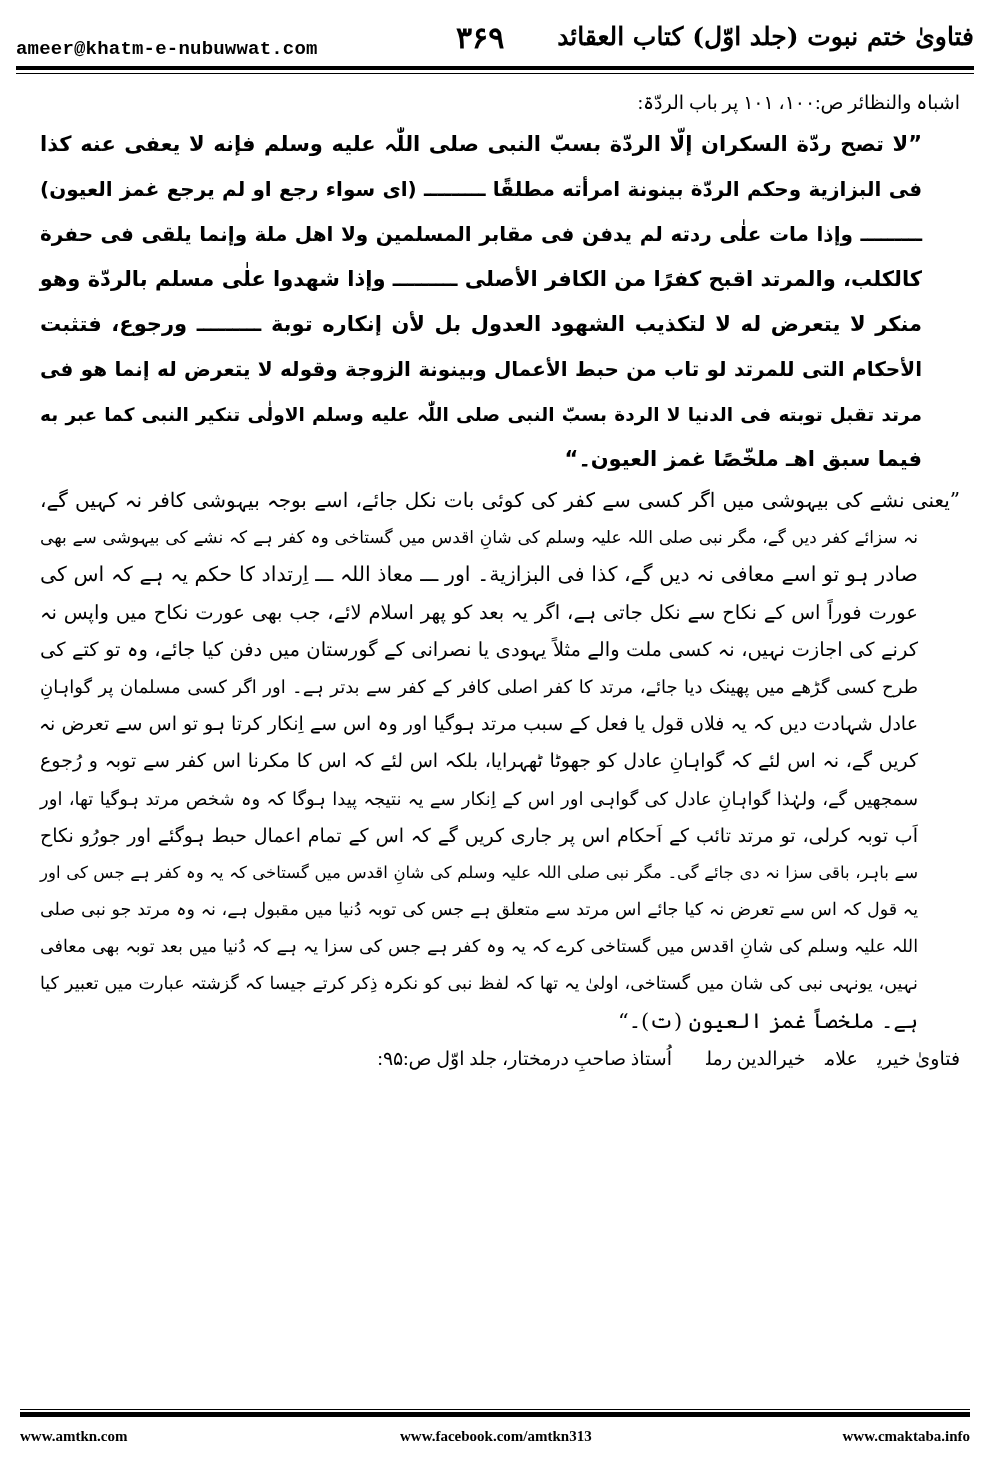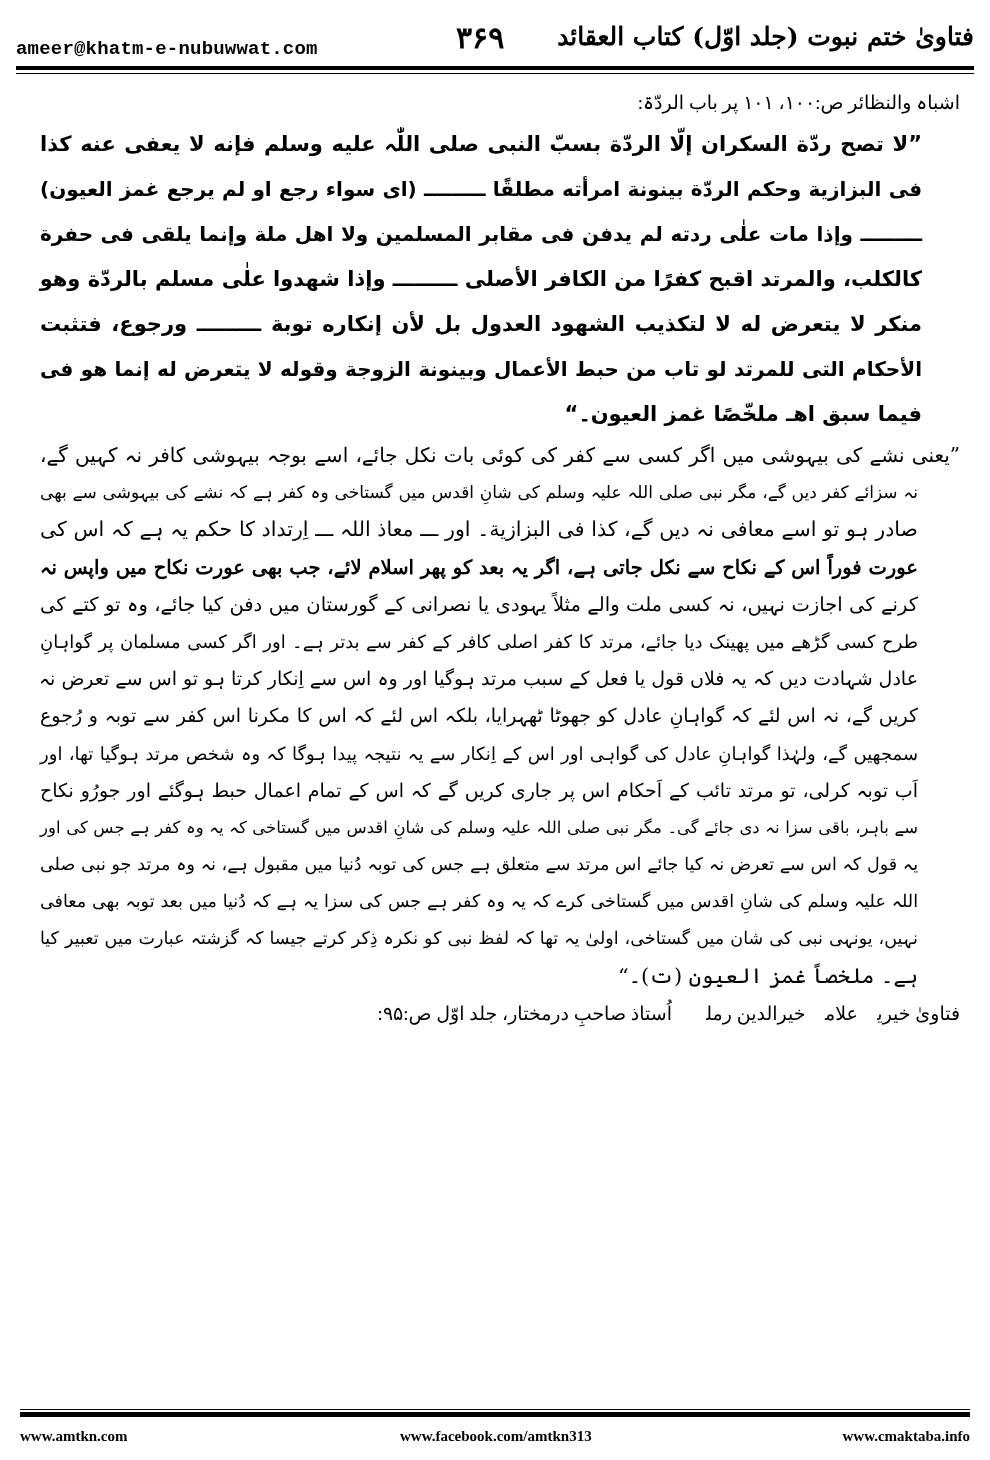--- a/index.html
+++ b/index.html
@@ -46,28 +46,29 @@
   <div class="content">
     <div class="line ref">اشباہ والنظائر ص:۱۰۰، ۱۰۱ پر باب الردّۃ:</div>
 
     <div>
       <div class="line arabic">”لا تصح ردّة السكران إلّا الردّة بسبّ النبی صلی اللّٰہ علیه وسلم فإنه لا یعفی عنه كذا</div>
       <div class="line arabic" style="font-size: 20px;">فی البزازیة وحكم الردّة بینونة امرأته مطلقًا ـــــــــ (ای سواء رجع او لم یرجع غمز العیون)</div>
       <div class="line arabic" style="font-size: 20px;">ـــــــــ وإذا مات علٰی ردته لم یدفن فی مقابر المسلمین ولا اهل ملة وإنما یلقی فی حفرة</div>
       <div class="line arabic">كالكلب، والمرتد اقبح كفرًا من الكافر الأصلی ـــــــــ وإذا شهدوا علٰی مسلم بالردّة وهو</div>
       <div class="line arabic">منكر لا یتعرض له لا لتكذیب الشهود العدول بل لأن إنكاره توبة ـــــــــ ورجوع، فتثبت</div>
       <div class="line arabic" style="font-size: 20px;">الأحكام التی للمرتد لو تاب من حبط الأعمال وبینونة الزوجة وقوله لا یتعرض له إنما هو فی</div>
+      <div class="line arabic" style="font-size: 18.5px;">مرتد تقبل توبته فی الدنیا لا الردة بسبّ النبی صلی اللّٰہ علیه وسلم الاولٰی تنكیر النبی كما عبر به</div>
       <div class="line arabic last">فیما سبق اهـ ملخّصًا غمز العیون۔“</div>
     </div>
 
     <div>
       <div class="line urdu" style="padding-right: 2px; font-size: 20px;">”یعنی نشے کی بیہوشی میں اگر کسی سے کفر کی کوئی بات نکل جائے، اسے بوجہ بیہوشی کافر نہ کہیں گے،</div>
       <div class="line urdu" style="font-size: 17px;">نہ سزائے کفر دیں گے، مگر نبی صلی اللہ علیہ وسلم کی شانِ اقدس میں گستاخی وہ کفر ہے کہ نشے کی بیہوشی سے بھی</div>
       <div class="line urdu" style="font-size: 20.5px;">صادر ہو تو اسے معافی نہ دیں گے، كذا فی البزازیة۔ اور ـــ معاذ اللہ ـــ اِرتداد کا حکم یہ ہے کہ اس کی</div>
-      <div class="line urdu" style="font-size: 19.5px; font-weight: bold;">عورت فوراً اس کے نکاح سے نکل جاتی ہے، اگر یہ بعد کو پھر اسلام لائے، جب بھی عورت نکاح میں واپس نہ</div>
+      <div class="line urdu" style="font-size: 19.5px;">عورت فوراً اس کے نکاح سے نکل جاتی ہے، اگر یہ بعد کو پھر اسلام لائے، جب بھی عورت نکاح میں واپس نہ</div>
       <div class="line urdu" style="font-size: 19.5px;">کرنے کی اجازت نہیں، نہ کسی ملت والے مثلاً یہودی یا نصرانی کے گورستان میں دفن کیا جائے، وہ تو کتے کی</div>
       <div class="line urdu" style="font-size: 18px;">طرح کسی گڑھے میں پھینک دیا جائے، مرتد کا کفر اصلی کافر کے کفر سے بدتر ہے۔ اور اگر کسی مسلمان پر گواہانِ</div>
       <div class="line urdu" style="font-size: 19px;">عادل شہادت دیں کہ یہ فلاں قول یا فعل کے سبب مرتد ہوگیا اور وہ اس سے اِنکار کرتا ہو تو اس سے تعرض نہ</div>
       <div class="line urdu" style="font-size: 19px;">کریں گے، نہ اس لئے کہ گواہانِ عادل کو جھوٹا ٹھہرایا، بلکہ اس لئے کہ اس کا مکرنا اس کفر سے توبہ و رُجوع</div>
       <div class="line urdu" style="font-size: 18px;">سمجھیں گے، ولہٰذا گواہانِ عادل کی گواہی اور اس کے اِنکار سے یہ نتیجہ پیدا ہوگا کہ وہ شخص مرتد ہوگیا تھا، اور</div>
       <div class="line urdu" style="font-size: 19px;">اَب توبہ کرلی، تو مرتد تائب کے اَحکام اس پر جاری کریں گے کہ اس کے تمام اعمال حبط ہوگئے اور جورُو نکاح</div>
       <div class="line urdu" style="font-size: 16.5px;">سے باہر، باقی سزا نہ دی جائے گی۔ مگر نبی صلی اللہ علیہ وسلم کی شانِ اقدس میں گستاخی کہ یہ وہ کفر ہے جس کی اور</div>
       <div class="line urdu" style="font-size: 17.5px;">یہ قول کہ اس سے تعرض نہ کیا جائے اس مرتد سے متعلق ہے جس کی توبہ دُنیا میں مقبول ہے، نہ وہ مرتد جو نبی صلی</div>
       <div class="line urdu" style="font-size: 17.5px;">اللہ علیہ وسلم کی شانِ اقدس میں گستاخی کرے کہ یہ وہ کفر ہے جس کی سزا یہ ہے کہ دُنیا میں بعد توبہ بھی معافی</div>
       <div class="line urdu" style="font-size: 17.5px;">نہیں، یونہی نبی کی شان میں گستاخی، اولیٰ یہ تھا کہ لفظ نبی کو نکرہ ذِکر کرتے جیسا کہ گزشتہ عبارت میں تعبیر کیا</div>

